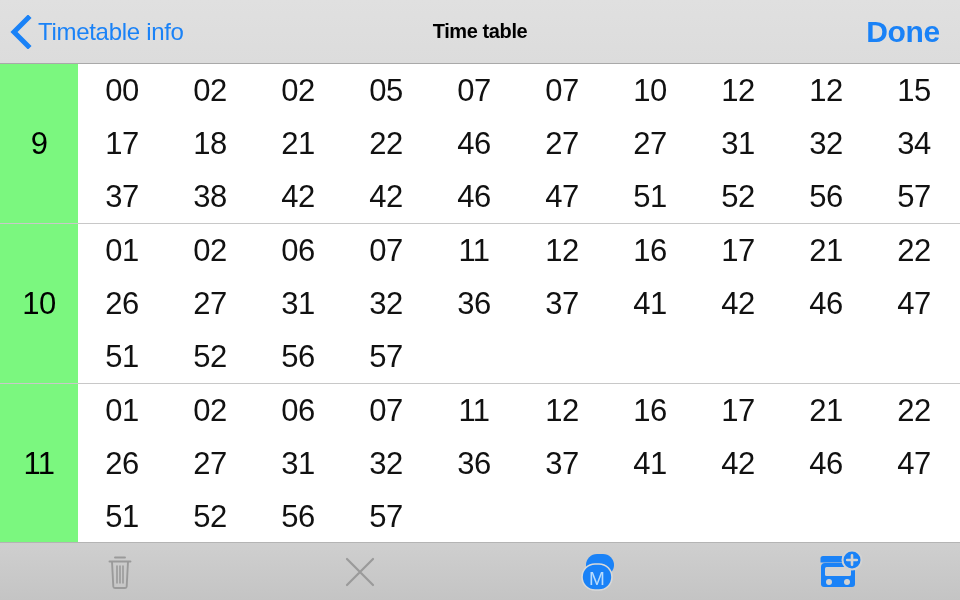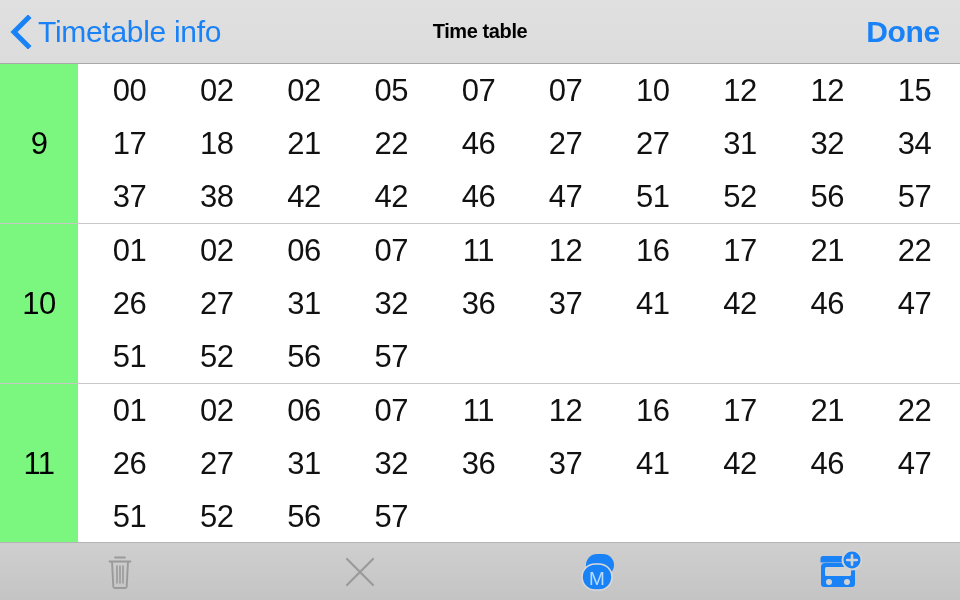--- a/index.html
+++ b/index.html
@@ -25,21 +25,21 @@
   .nav-back {
     display:flex; align-items:center;
     position:absolute; left:10px; top:0; height:100%;
     cursor:pointer;
   }
   .chev {
     width:22px; height:34px; position:relative; margin-right:6px; flex:0 0 22px;
   }
   .chev svg { display:block; }
   .nav-back-label {
-    font-size:30px; color:#1a82f7; letter-spacing:-0.3px; line-height:1;
+    font-size:24px; color:#1a82f7; letter-spacing:-0.3px; line-height:1;
   }
   .nav-title {
     position:absolute; left:0; right:0; top:0; height:100%;
     display:flex; align-items:center; justify-content:center;
     font-size:20px; font-weight:bold; color:#000; letter-spacing:-0.4px;
     pointer-events:none;
   }
   .nav-done {
     position:absolute; right:20px; top:0; height:100%;
     display:flex; align-items:center;
@@ -69,21 +69,21 @@
     font-size:31px;
     color:#000;
     letter-spacing:-0.5px;
   }
   .minutes {
     flex:1 1 auto;
     display:grid;
     grid-template-columns:repeat(10,1fr);
     grid-template-rows:repeat(3,1fr);
     align-items:center;
-    padding-left:8px;
+    padding-left:0;
     padding-right:2px;
   }
   .minute {
     font-size:31px;
     color:#111;
     text-align:center;
     letter-spacing:-0.5px;
     line-height:1;
   }
   .minute.empty { visibility:hidden; }

